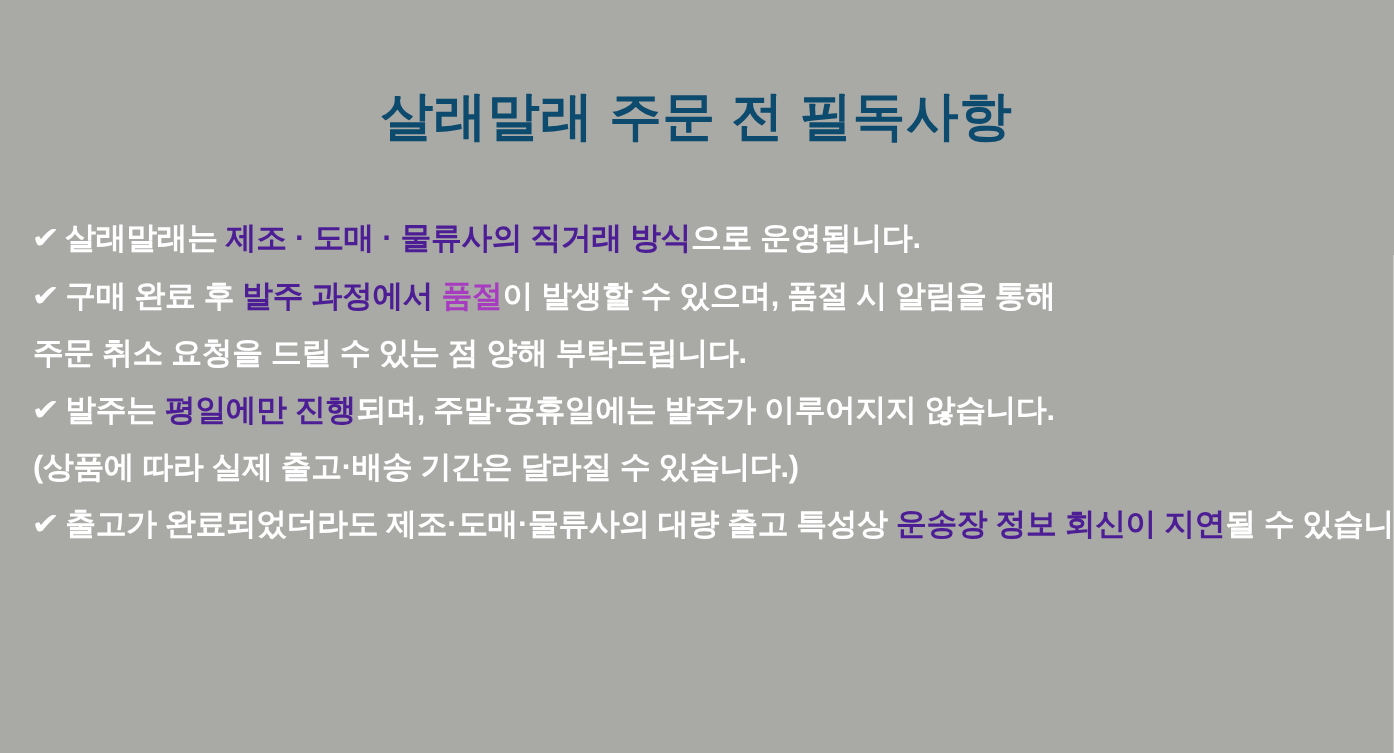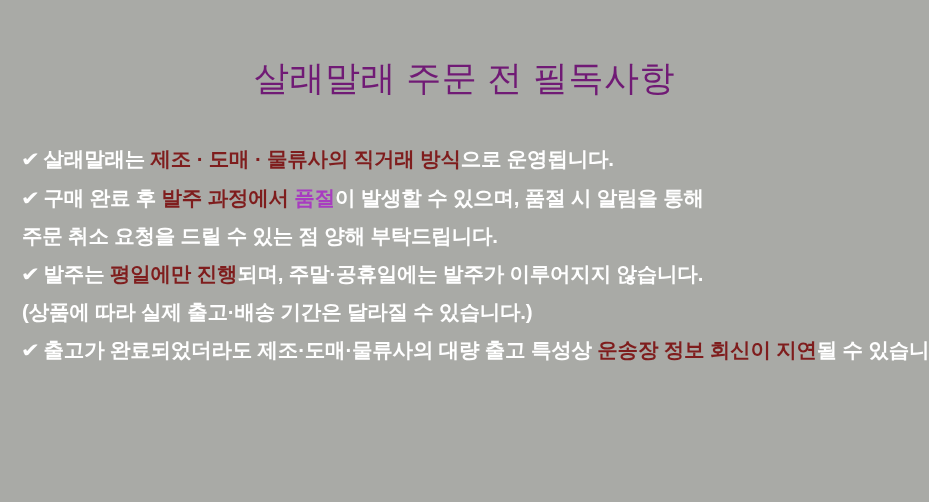--- a/index.html
+++ b/index.html
@@ -19,22 +19,22 @@
     background: #a9aaa6;
     box-sizing: border-box;
   }
   #page-title {
     position: absolute;
     top: 56px;
     left: 0;
     width: 929px;
     text-align: center;
     font-size: 35px;
-    font-weight: normal;
-    color: #701a75;
+    font-weight: bold;
+    color: #0c4a6e;
     letter-spacing: 0.5px;
     line-height: 1.25;
     white-space: nowrap;
   }
   #notice-list {
     position: absolute;
     top: 140px;
     left: 22px;
     width: 895px;
   }
@@ -48,21 +48,21 @@
   }
   .check-icon {
     font-weight: bold;
     color: #ffffff;
     font-size: 20px;
     display: inline-block;
     margin-right: 5px;
     transform: scaleX(1.15);
   }
   .hl {
-    color: #7f1d1d;
+    color: #4c1d95;
   }
   .hl-2 {
     color: #a83cc0;
     margin-top: 21px;
   }
 </style>
 </head>
 <body>
 
 <div id="notice-card">

